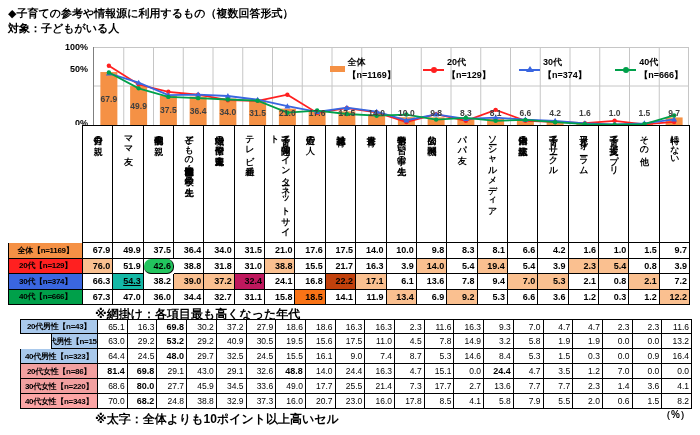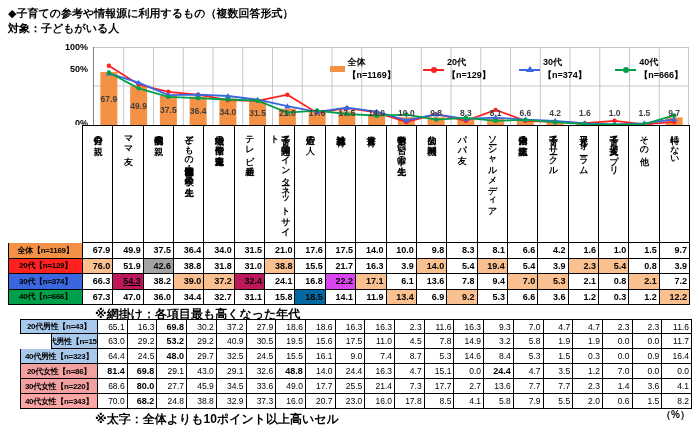--- a/index.html
+++ b/index.html
@@ -283,68 +283,68 @@
     <div class="cell val">8.1</div>
     <div class="cell val">6.6</div>
     <div class="cell val">4.2</div>
     <div class="cell val">1.6</div>
     <div class="cell val">1.0</div>
     <div class="cell val">1.5</div>
     <div class="cell val">9.7</div>
     <div class="cell rowhead" style="background: rgb(255, 32, 32);">20代【n=129】</div>
     <div class="cell val" style="background: rgb(250, 192, 144);">76.0</div>
     <div class="cell val">51.9</div>
-    <div class="cell val" style="background: #a3a3a3;">42.6</div>
+    <div class="cell val" style="background: #22c55e; border-radius: 7px;">42.6</div>
     <div class="cell val">38.8</div>
     <div class="cell val">31.8</div>
     <div class="cell val">31.0</div>
     <div class="cell val" style="background: rgb(250, 192, 144);">38.8</div>
     <div class="cell val">15.5</div>
     <div class="cell val">21.7</div>
     <div class="cell val">16.3</div>
     <div class="cell val">3.9</div>
     <div class="cell val" style="background: rgb(250, 192, 144);">14.0</div>
     <div class="cell val">5.4</div>
     <div class="cell val" style="background: rgb(250, 192, 144);">19.4</div>
     <div class="cell val">5.4</div>
     <div class="cell val">3.9</div>
     <div class="cell val" style="background: rgb(250, 192, 144);">2.3</div>
     <div class="cell val" style="background: rgb(250, 192, 144);">5.4</div>
     <div class="cell val">0.8</div>
     <div class="cell val">3.9</div>
     <div class="cell rowhead" style="background: rgb(58, 102, 224);">30代【n=374】</div>
     <div class="cell val">66.3</div>
-    <div class="cell val" style="background: #be185d; text-decoration: underline;">54.3</div>
+    <div class="cell val" style="background: #14b8a6; text-decoration: underline;">54.3</div>
     <div class="cell val">38.2</div>
     <div class="cell val" style="background: rgb(250, 192, 144);">39.0</div>
     <div class="cell val" style="background: rgb(250, 192, 144);">37.2</div>
     <div class="cell val" style="background: #be185d; text-align: center;">32.4</div>
     <div class="cell val">24.1</div>
     <div class="cell val">16.8</div>
-    <div class="cell val" style="background: #d946ef;">22.2</div>
+    <div class="cell val" style="background: #c2410c;">22.2</div>
     <div class="cell val" style="background: rgb(250, 192, 144);">17.1</div>
     <div class="cell val">6.1</div>
     <div class="cell val">13.6</div>
     <div class="cell val">7.8</div>
     <div class="cell val">9.4</div>
     <div class="cell val" style="background: rgb(250, 192, 144);">7.0</div>
     <div class="cell val" style="background: rgb(250, 192, 144);">5.3</div>
     <div class="cell val">2.1</div>
     <div class="cell val">0.8</div>
     <div class="cell val" style="background: rgb(250, 192, 144);">2.1</div>
     <div class="cell val">7.2</div>
     <div class="cell rowhead" style="background: rgb(0, 160, 74);">40代【n=666】</div>
     <div class="cell val">67.3</div>
     <div class="cell val">47.0</div>
     <div class="cell val">36.0</div>
     <div class="cell val">34.4</div>
     <div class="cell val">32.7</div>
     <div class="cell val">31.1</div>
     <div class="cell val">15.8</div>
-    <div class="cell val" style="background: #0369a1;">18.5</div>
+    <div class="cell val" style="background: #f97316;">18.5</div>
     <div class="cell val">14.1</div>
     <div class="cell val">11.9</div>
     <div class="cell val" style="background: rgb(250, 192, 144);">13.4</div>
     <div class="cell val">6.9</div>
     <div class="cell val" style="background: rgb(250, 192, 144);">9.2</div>
     <div class="cell val">5.3</div>
     <div class="cell val">6.6</div>
     <div class="cell val">3.6</div>
     <div class="cell val">1.2</div>
     <div class="cell val">0.3</div>
@@ -389,21 +389,21 @@
     <div class="cell val">11.0</div>
     <div class="cell val">4.5</div>
     <div class="cell val">7.8</div>
     <div class="cell val">14.9</div>
     <div class="cell val">3.2</div>
     <div class="cell val">5.8</div>
     <div class="cell val">1.9</div>
     <div class="cell val">1.9</div>
     <div class="cell val">0.0</div>
     <div class="cell val">0.0</div>
-    <div class="cell val">11.7</div>
+    <div class="cell val">13.2</div>
     <div class="cell rowhead" style="background: rgb(169, 201, 236);">40代男性【n=323】</div>
     <div class="cell val">64.4</div>
     <div class="cell val">24.5</div>
     <div class="cell val b">48.0</div>
     <div class="cell val">29.7</div>
     <div class="cell val">32.5</div>
     <div class="cell val">24.5</div>
     <div class="cell val">15.5</div>
     <div class="cell val">16.1</div>
     <div class="cell val">9.0</div>

